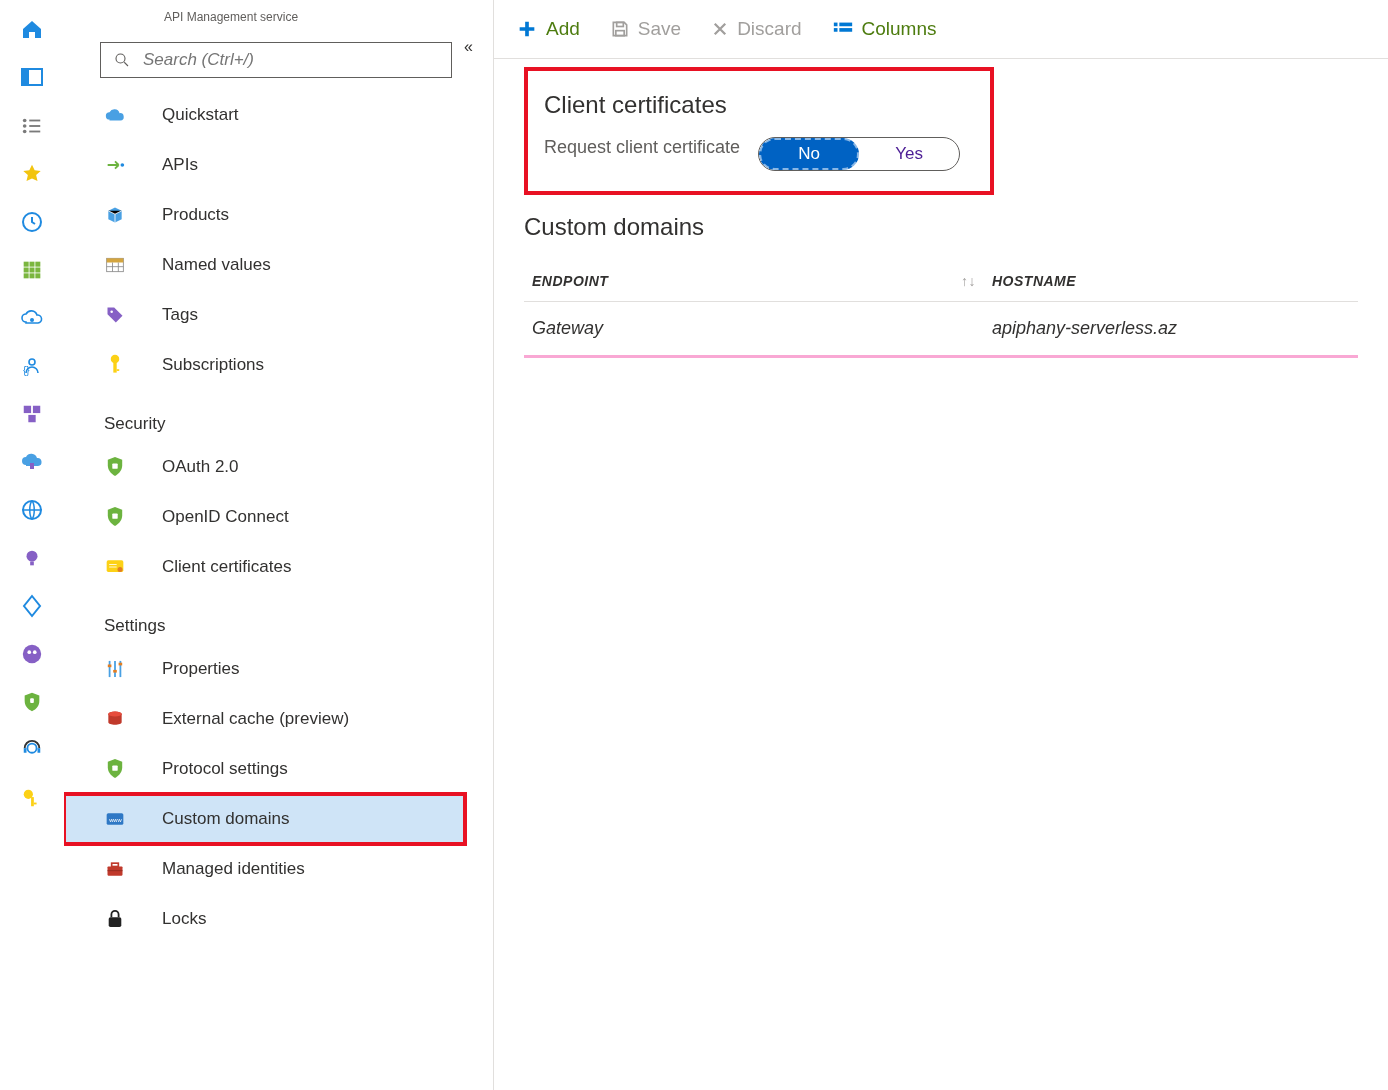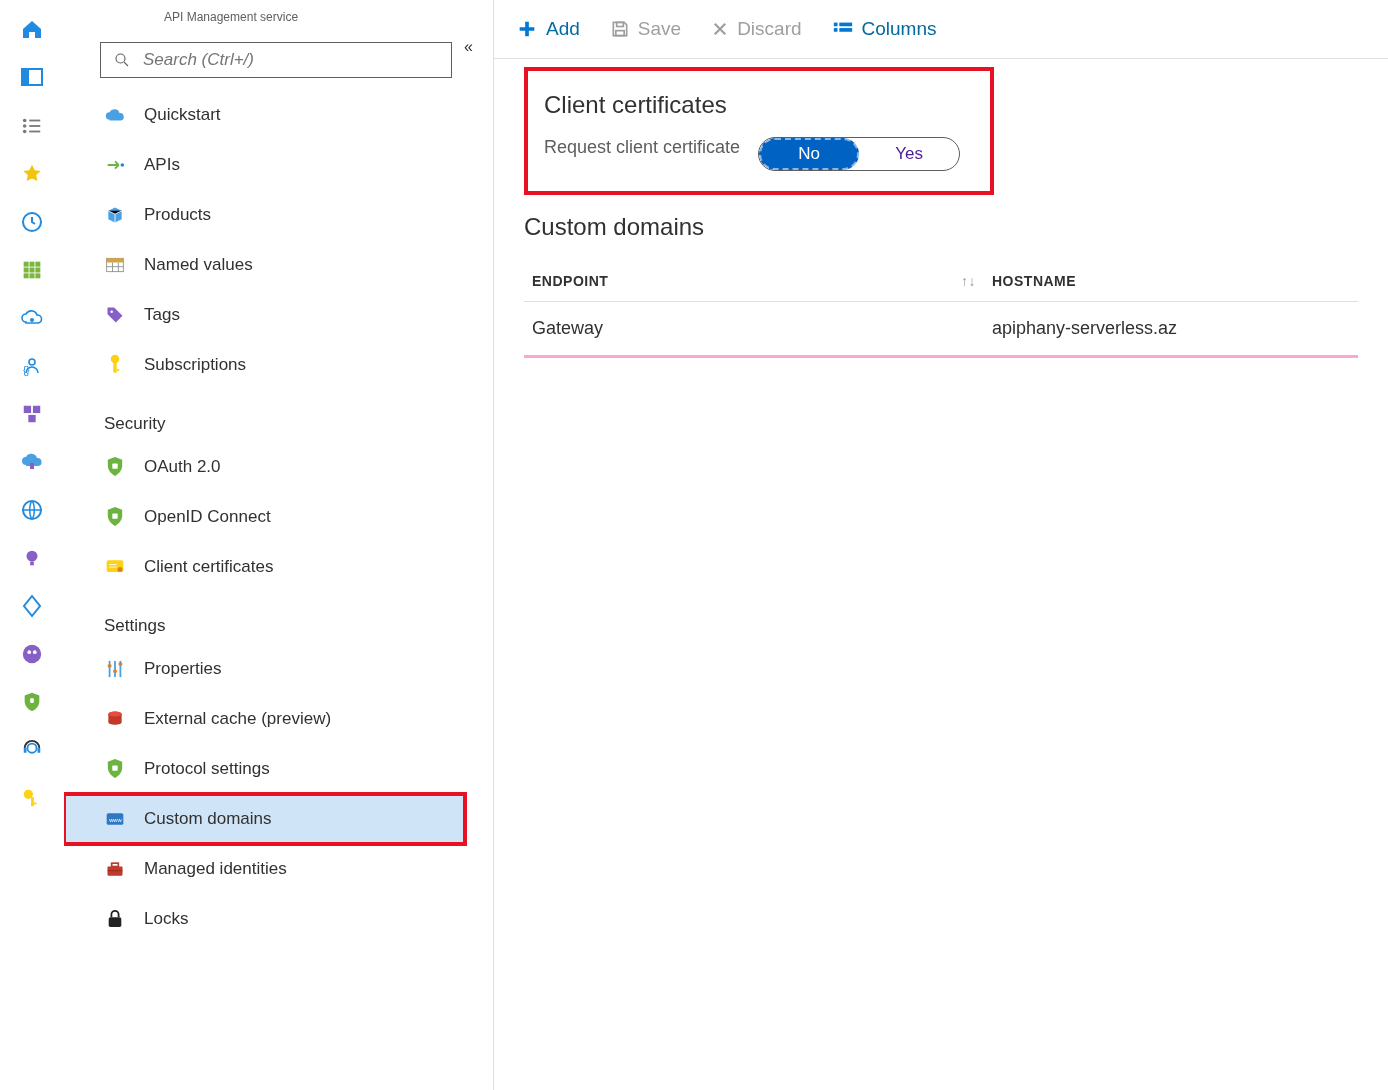--- a/index.html
+++ b/index.html
@@ -29,43 +29,43 @@
 
 
 .panel { flex: 0 0 430px; border-right: 1px solid #e1dfdd; display:flex; flex-direction:column; padding: 0 0 20px 0; overflow-y:auto; }
 .panel-header { padding: 10px 20px 18px 100px; }
 .panel-subtitle { font-size: 12px; color: #605e5c; }
 .search-row { display:flex; align-items:center; padding: 0 20px 12px 36px; }
 .search { flex:1; height:36px; border:1px solid #605e5c; display:flex; align-items:center; padding:0 12px; gap:12px;justify-content:flex-end; }
 .search input { border:none; outline:none; font-size:17px; font-style:italic; color:#605e5c; flex:1; background:transparent; }
 .collapse-btn { margin-left:12px; font-size:16px; color:#323130; align-self:flex-start; margin-top:-4px; }
 .menu { list-style:none; padding: 0 0 0 36px; }
-.menu-item { display:flex; align-items:center; gap:18px; height:50px; padding-left:4px; cursor:pointer; font-size:17px; }
+.menu-item { display:flex; align-items:center; gap:36px; height:50px; padding-left:4px; cursor:pointer; font-size:17px; }
 .menu-item .mi-icon { width:22px; height:22px; display:flex; align-items:center; justify-content:center; flex-shrink:0; }
 .menu-item.active { background:#cfe4f7; }
 .menu-section { font-weight:400; font-size:17px; padding: 24px 0 8px 4px; }
 .highlight-red { outline: 4px solid #e81123; outline-offset: -2px; }
 .highlight-custom { position:relative; margin-left:-36px; padding-left:40px; margin-right:28px; }
 
 
 .content { flex:1; display:flex; flex-direction:column; overflow:hidden; }
 .toolbar { display:flex; align-items:center; gap:30px; padding:18px 30px 18px 22px; border-bottom:1px solid #e1dfdd; }
 .tb-btn { display:flex; align-items:center; gap:8px; font-size:19px; cursor:pointer; }
-.tb-btn.primary { color:#0369a1; }
+.tb-btn.primary { color:#4d7c0f; }
 .tb-btn.disabled { color:#a19f9d; }
 .body { padding: 0 30px 30px 30px; }
 .section-box { padding: 20px 16px 20px 16px; margin-top:8px; width:470px; }
 .section-title { font-size:24px; margin-bottom:18px; }
 .toggle-row { display:flex; gap:18px; }
 .toggle { display:flex; border:1px solid #605e5c; border-radius:18px; overflow:hidden; height:34px; }
 .toggle-opt { width:100px; display:flex; align-items:center; justify-content:center; font-size:17px; cursor:pointer; }
 .toggle-opt.selected { background:#0062c3; color:#fff; border:2px dashed #88b7e6; border-radius:18px; }
 .toggle-opt.unselected { color:#4c1d95; }
 .section2-title { font-size:24px; margin:18px 0 20px 0; }
-.tbl { width:100%; border-collapse:collapse; }
+.tbl { width:100%; border-collapse:collapse;font-style:italic; }
 .tbl th { text-align:left; font-size:14px; letter-spacing:0.5px; font-weight:700; padding:12px 8px; border-bottom:1px solid #e1dfdd; text-transform:uppercase; }
 .tbl td { padding:16px 8px; font-size:18px; border-bottom:3px solid #f9a8d4; }
 .sort-ind { color:#a19f9d; font-size:14px; float:right; }
 .toggle-label { font-size:18px; color:#605e5c; }
 
 .hl-box { border:4px solid #e81123; }
 
 </style>
 </head>
 <body>

